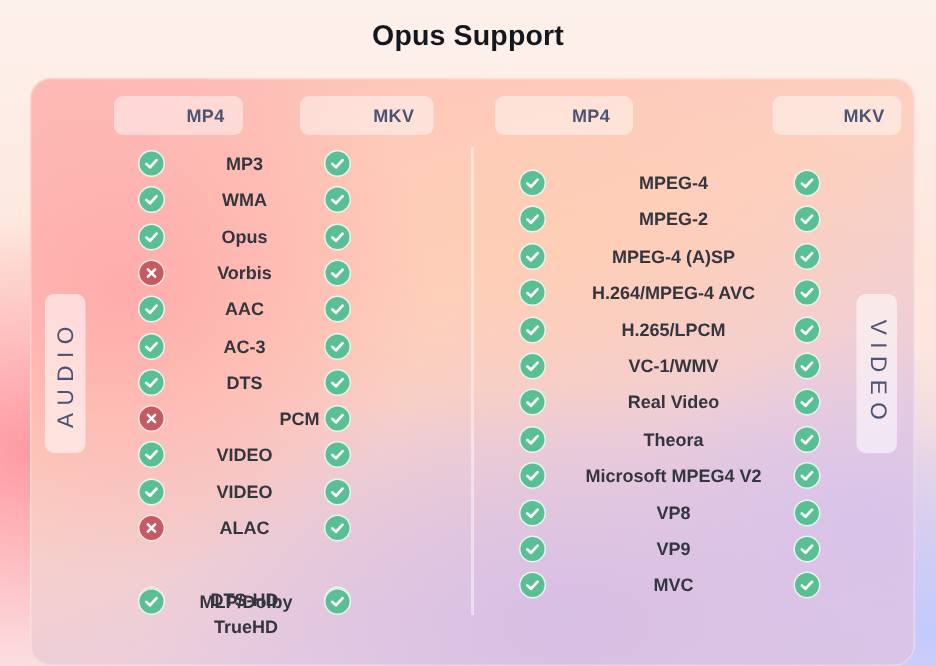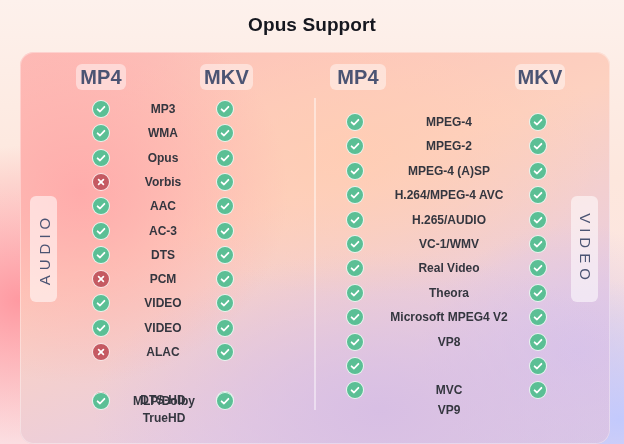--- a/index.html
+++ b/index.html
@@ -45,24 +45,25 @@
       linear-gradient(160deg, #fdbdb8 0%, #fdd1c0 40%, #e8cde0 75%, #d9c8e6 100%);
     box-shadow: inset 0 0 0 1px rgba(255,255,255,0.35);
   }
   .pill {
     position: absolute;
     height: 26px;
     line-height: 26px;
     border-radius: 6px;
     background: rgba(255,255,255,0.45);
     color: #4b5473;
-    font-size: 20px;
+    font-size: 12px;
     font-weight: 700;
     text-align: center;
     letter-spacing: 0.2px;
+    padding-left: 36px;
   }
   .divider {
     position: absolute;
     left: 294px;
     top: 46px;
     width: 2px;
     height: 312px;
     background: rgba(255,255,255,0.45);
   }
   .side-tab {
@@ -229,21 +230,21 @@
         <span class="icon no" title="unsupported" style="left: 72px;">
           <svg viewBox="0 0 16 16">
             <path d="M5.6 5.6 L10.4 10.4 M10.4 5.6 L5.6 10.4" fill="none" stroke="#ffffff" stroke-width="1.7" stroke-linecap="round"></path>
           </svg>
         </span>
         <span class="icon yes" title="supported" style="left: 196px;">
           <svg viewBox="0 0 16 16">
             <path d="M4.6 8.3 L7 10.5 L11.4 5.8" fill="none" stroke="#ffffff" stroke-width="1.8" stroke-linecap="round" stroke-linejoin="round"></path>
           </svg>
         </span>
-        <span class="label" style="left: 93px; width: 100px;">PCM</span>
+        <span class="label" style="left: 93px; width: 100px; text-align: right;">PCM</span>
       </div>
       <div class="row" style="left: 0px; top: 242.4px; width: 590px;">
         <span class="icon yes" title="supported" style="left: 72px;">
           <svg viewBox="0 0 16 16">
             <path d="M4.6 8.3 L7 10.5 L11.4 5.8" fill="none" stroke="#ffffff" stroke-width="1.8" stroke-linecap="round" stroke-linejoin="round"></path>
           </svg>
         </span>
         <span class="icon yes" title="supported" style="left: 196px;">
           <svg viewBox="0 0 16 16">
             <path d="M4.6 8.3 L7 10.5 L11.4 5.8" fill="none" stroke="#ffffff" stroke-width="1.8" stroke-linecap="round" stroke-linejoin="round"></path>
@@ -361,21 +362,21 @@
         <span class="icon yes" title="supported" style="left: 326px;">
           <svg viewBox="0 0 16 16">
             <path d="M4.6 8.3 L7 10.5 L11.4 5.8" fill="none" stroke="#ffffff" stroke-width="1.8" stroke-linecap="round" stroke-linejoin="round"></path>
           </svg>
         </span>
         <span class="icon yes" title="supported" style="left: 509px;">
           <svg viewBox="0 0 16 16">
             <path d="M4.6 8.3 L7 10.5 L11.4 5.8" fill="none" stroke="#ffffff" stroke-width="1.8" stroke-linecap="round" stroke-linejoin="round"></path>
           </svg>
         </span>
-        <span class="label" style="left: 349px; width: 160px;">H.265/AUDIO</span>
+        <span class="label" style="left: 349px; width: 160px;">H.265/LPCM</span>
       </div>
       <div class="row" style="left: 0px; top: 183px; width: 590px;">
         <span class="icon yes" title="supported" style="left: 326px;">
           <svg viewBox="0 0 16 16">
             <path d="M4.6 8.3 L7 10.5 L11.4 5.8" fill="none" stroke="#ffffff" stroke-width="1.8" stroke-linecap="round" stroke-linejoin="round"></path>
           </svg>
         </span>
         <span class="icon yes" title="supported" style="left: 509px;">
           <svg viewBox="0 0 16 16">
             <path d="M4.6 8.3 L7 10.5 L11.4 5.8" fill="none" stroke="#ffffff" stroke-width="1.8" stroke-linecap="round" stroke-linejoin="round"></path>
@@ -439,21 +440,21 @@
         <span class="icon yes" title="supported" style="left: 326px;">
           <svg viewBox="0 0 16 16">
             <path d="M4.6 8.3 L7 10.5 L11.4 5.8" fill="none" stroke="#ffffff" stroke-width="1.8" stroke-linecap="round" stroke-linejoin="round"></path>
           </svg>
         </span>
         <span class="icon yes" title="supported" style="left: 509px;">
           <svg viewBox="0 0 16 16">
             <path d="M4.6 8.3 L7 10.5 L11.4 5.8" fill="none" stroke="#ffffff" stroke-width="1.8" stroke-linecap="round" stroke-linejoin="round"></path>
           </svg>
         </span>
-        <span class="label" style="left: 349px; width: 160px; margin-top: 44px;">VP9</span>
+        <span class="label" style="left: 349px; width: 160px;">VP9</span>
       </div>
       <div class="row" style="left: 0px; top: 329.4px; width: 590px;">
         <span class="icon yes" title="supported" style="left: 326px;">
           <svg viewBox="0 0 16 16">
             <path d="M4.6 8.3 L7 10.5 L11.4 5.8" fill="none" stroke="#ffffff" stroke-width="1.8" stroke-linecap="round" stroke-linejoin="round"></path>
           </svg>
         </span>
         <span class="icon yes" title="supported" style="left: 509px;">
           <svg viewBox="0 0 16 16">
             <path d="M4.6 8.3 L7 10.5 L11.4 5.8" fill="none" stroke="#ffffff" stroke-width="1.8" stroke-linecap="round" stroke-linejoin="round"></path>

